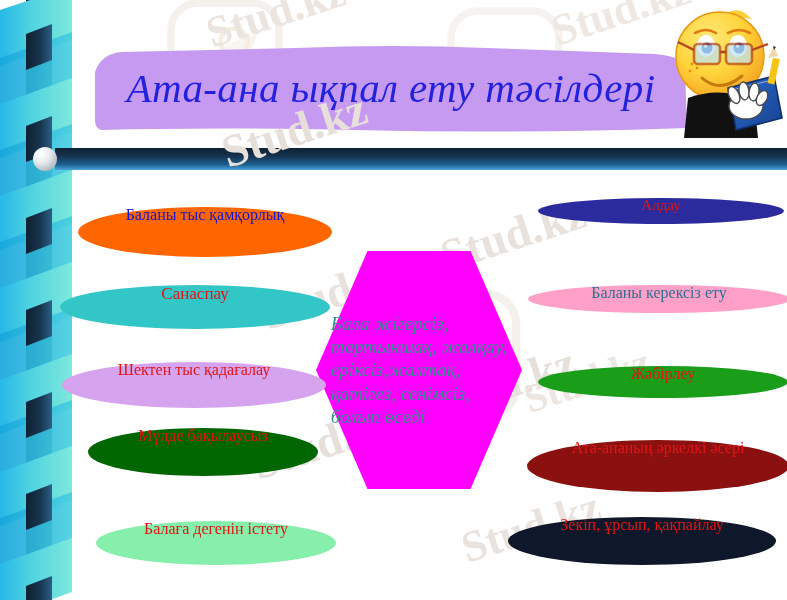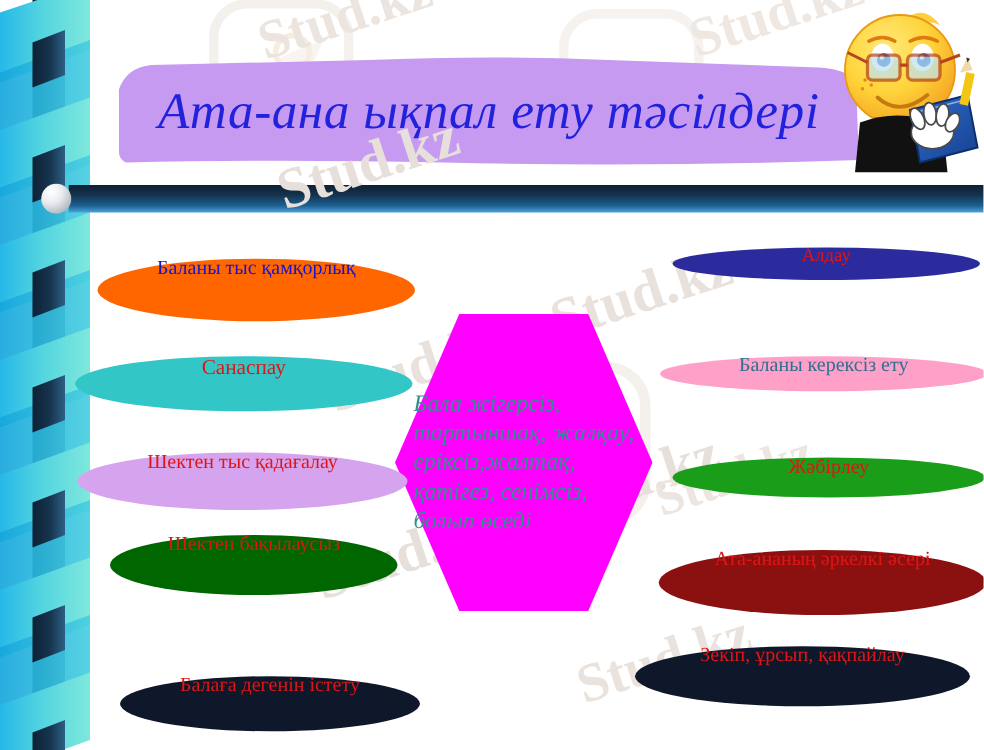--- a/index.html
+++ b/index.html
@@ -268,23 +268,23 @@
       <div class="ellipse" style="left: 78px; top: 207px; width: 254px; height: 50px; background: rgb(255, 102, 0);">
         <span style="color: rgb(21, 21, 204); font-size: 16px;">Баланы тыс қамқорлық</span>
       </div>
       <div class="ellipse" style="left: 60px; top: 285px; width: 270px; height: 44px; background: rgb(51, 198, 198);">
         <span style="color: rgb(224, 21, 21); font-size: 17px;">Санаспау</span>
       </div>
       <div class="ellipse" style="left: 62px; top: 362px; width: 264px; height: 46px; background: rgb(214, 163, 238);">
         <span style="color: rgb(224, 21, 21); font-size: 16px;">Шектен тыс қадағалау</span>
       </div>
       <div class="ellipse" style="left: 88px; top: 428px; width: 230px; height: 48px; background: rgb(0, 102, 0);">
-        <span style="color: rgb(224, 21, 21); font-size: 16px;">Шектен бақылаусыз</span>
-      </div>
-      <div class="ellipse" style="left: 96px; top: 541px; width: 240px; height: 44px; background: #0f172a;">
+        <span style="color: rgb(224, 21, 21); font-size: 16px;">Мүлде бақылаусыз</span>
+      </div>
+      <div class="ellipse" style="left: 96px; top: 521px; width: 240px; height: 44px; background: #86efac;">
         <span style="color: rgb(224, 21, 21); font-size: 16px;">Балаға дегенін істету</span>
       </div>
     </div>
 
   <div id="right-group">
       <div class="ellipse" style="left: 538px; top: 198px; width: 246px; height: 26px; background: rgb(43, 43, 158);">
         <span style="color: rgb(224, 21, 21); font-size: 15px;">Алдау</span>
       </div>
       <div class="ellipse" style="left: 528px; top: 285px; width: 262px; height: 28px; background: rgb(255, 160, 200);">
         <span style="color: rgb(47, 111, 143); font-size: 16px;">Баланы керексіз ету</span>

